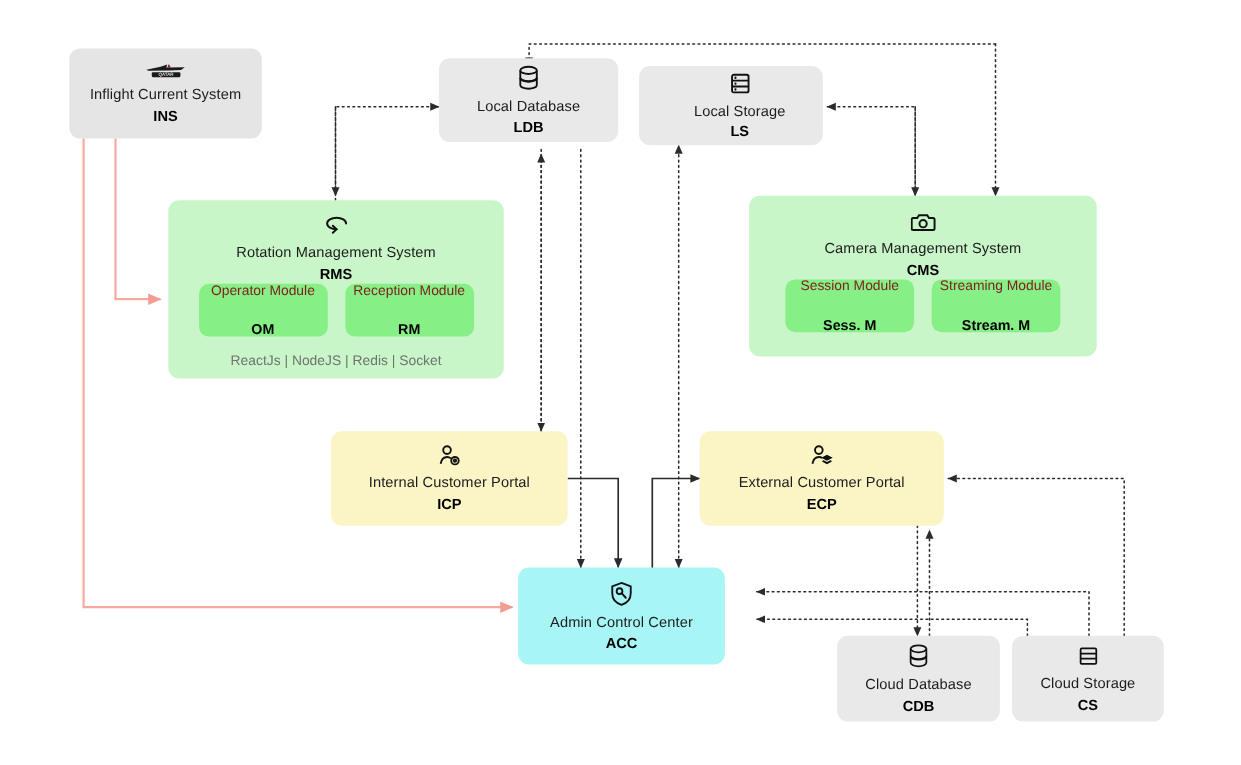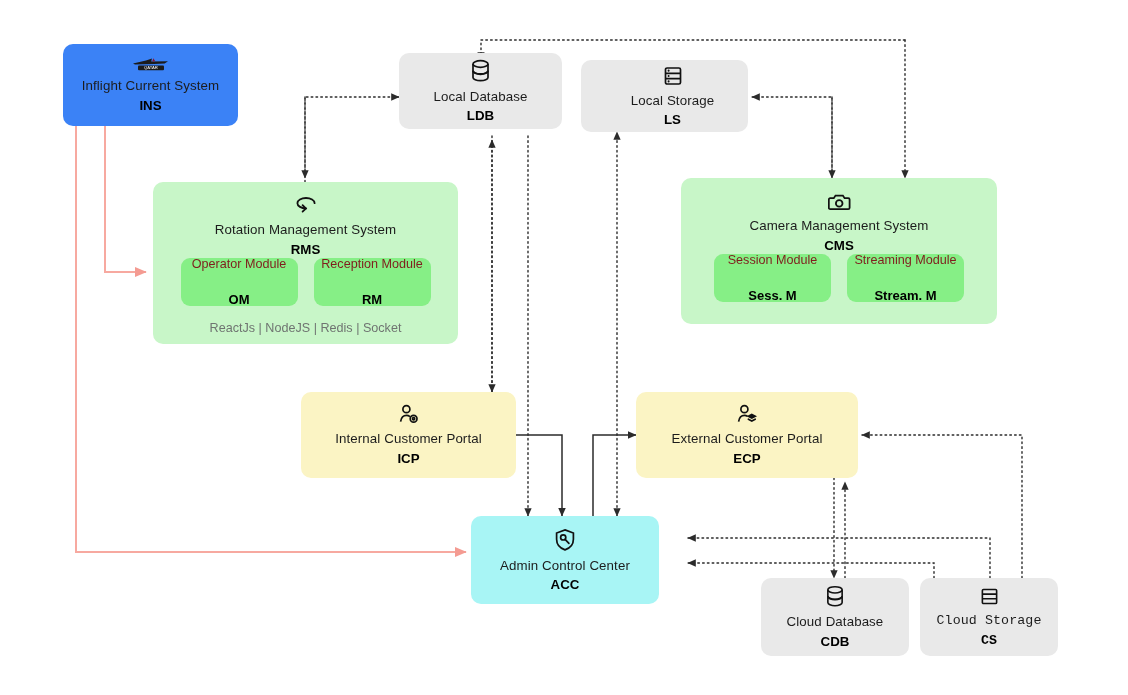--- a/index.html
+++ b/index.html
@@ -11,21 +11,21 @@
         display:flex;flex-direction:column;align-items:center;justify-content:center;
         text-align:center;}
   .node .ico{display:block;line-height:0;margin-bottom:6px;}
   .node .ttl{font-size:13.3px;color:#1c1c1c;line-height:1.25;letter-spacing:.1px;}
   .node .abbr{font-size:13.3px;font-weight:bold;color:#000;margin-top:3px;}
   .grey{background:#e9e9e9;}
   .green{background:#c8f6c8;}
   .greenmod{background:#86ef86;border-radius:9px;}
   .yellow{background:#fbf4c4;}
   .cyan{background:#a8f5f5;}
-  .pink{background:#3b82f6;}
+  .pink{background:#e5e5e5;}
   .stack{position:absolute;width:100%;text-align:center;font-size:12.6px;color:#6f7471;
          bottom:9px;left:0;}
   .modrow{position:absolute;display:flex;gap:16px;left:0;width:100%;justify-content:center;}
   .mod{width:117px;height:48px;display:flex;flex-direction:column;align-items:center;
        justify-content:center;}
   .mod .mt{font-size:12.6px;color:#7f1d1d;line-height:1.2;}
   .mod .ma{font-size:13px;font-weight:bold;color:#000;margin-top:20px;}
   .logo{width:42px;height:15px;display:block;}
 </style>
 </head>
@@ -206,21 +206,21 @@
         <ellipse cx="10.5" cy="5" rx="7.5" ry="3.3"></ellipse>
         <path d="M3 5 v7 c0,1.8 3.4,3.3 7.5,3.3 s7.5,-1.5 7.5,-3.3 v-7"></path>
         <path d="M3 11.6 c0,1.8 3.4,3.3 7.5,3.3 s7.5,-1.5 7.5,-3.3"></path>
         <path d="M3 12 v6.4 c0,1.8 3.4,3.3 7.5,3.3 s7.5,-1.5 7.5,-3.3 v-6.4"></path>
       </svg>
     </span>
     <div class="ttl">Cloud Database</div>
     <div class="abbr">CDB</div>
   </div>
 
-  <div class="node grey" style="left:920px;top:578px;width:138px;height:78px;font-family:Liberation Mono, monospace;">
+  <div class="node grey" style="left:920px;top:578px;width:138px;height:78px;">
     <span class="ico">
       <svg width="19" height="21" viewBox="0 0 20 22" fill="none" stroke="#111" stroke-width="1.7">
         <rect x="2.5" y="3.6" width="15" height="14.8" rx="1.2"></rect>
         <path d="M2.5 8.5 h15 M2.5 13.4 h15"></path>
       </svg>
     </span>
     <div class="ttl">Cloud Storage</div>
     <div class="abbr">CS</div>
   </div>
 

